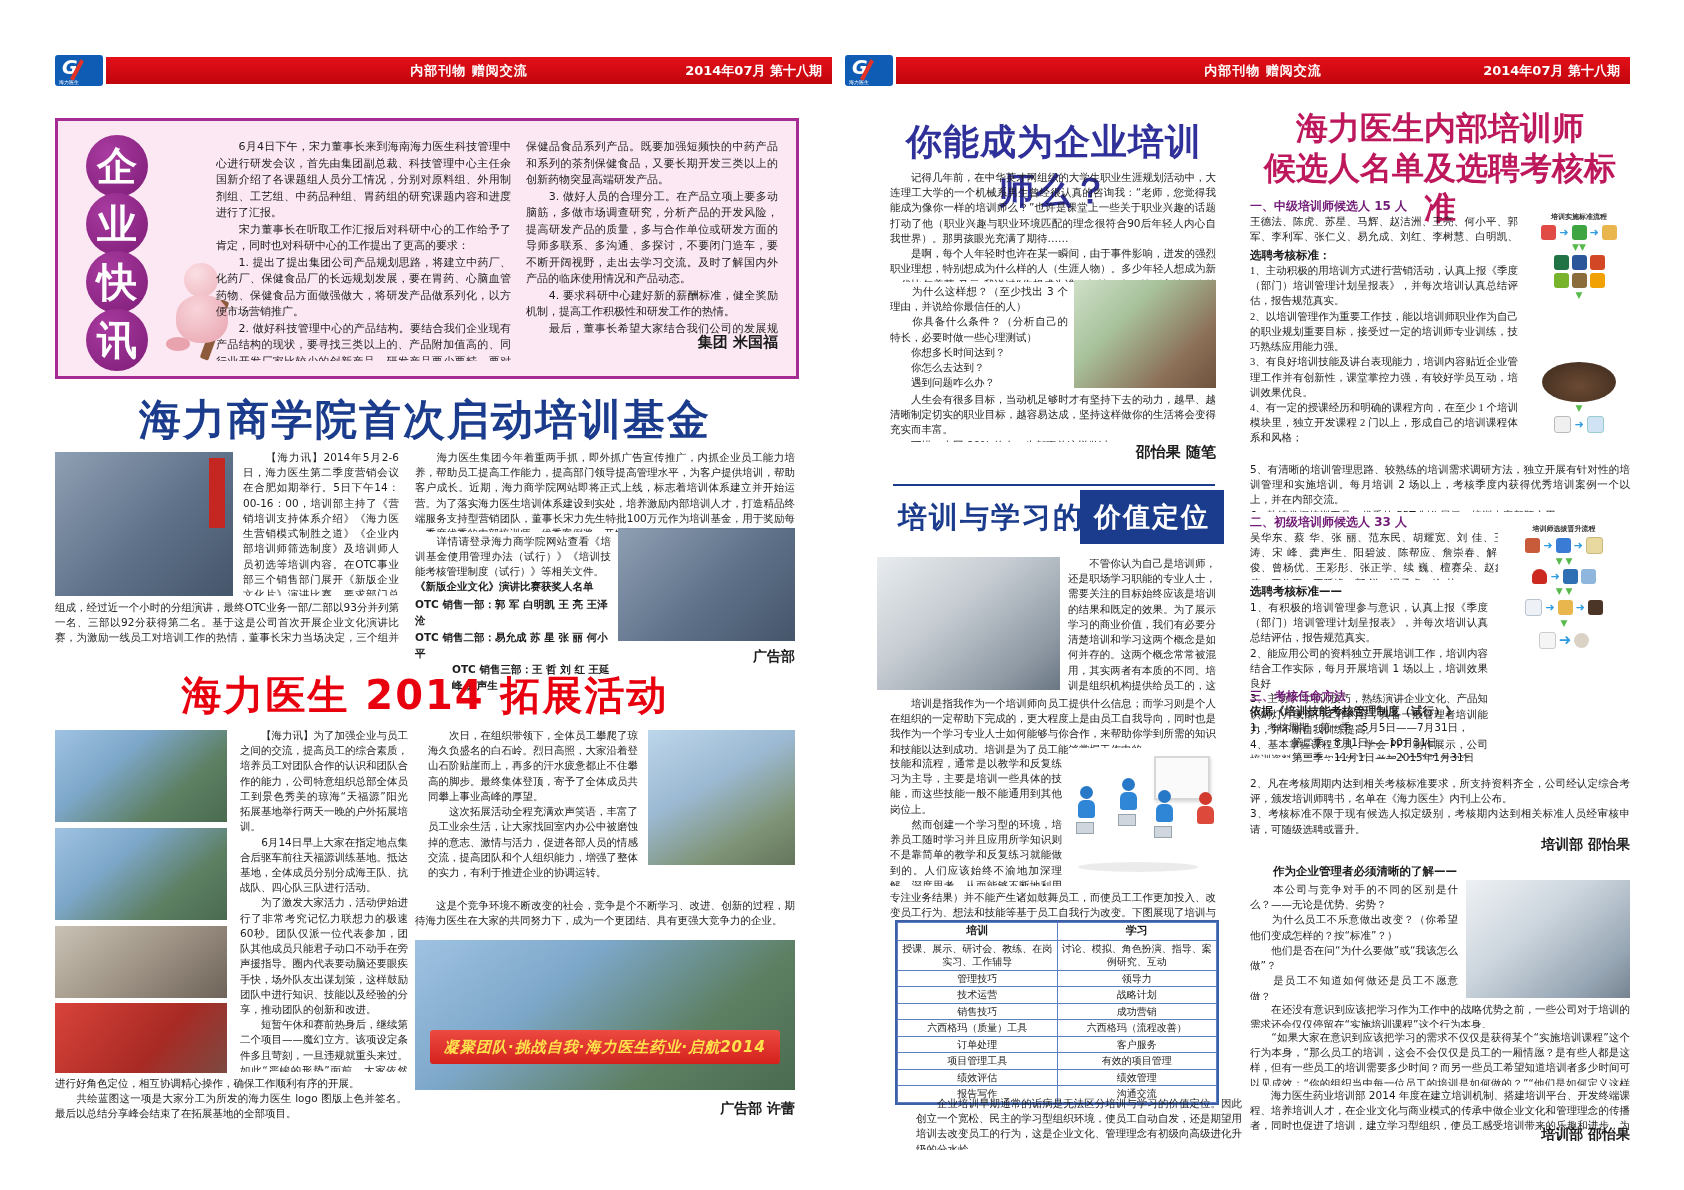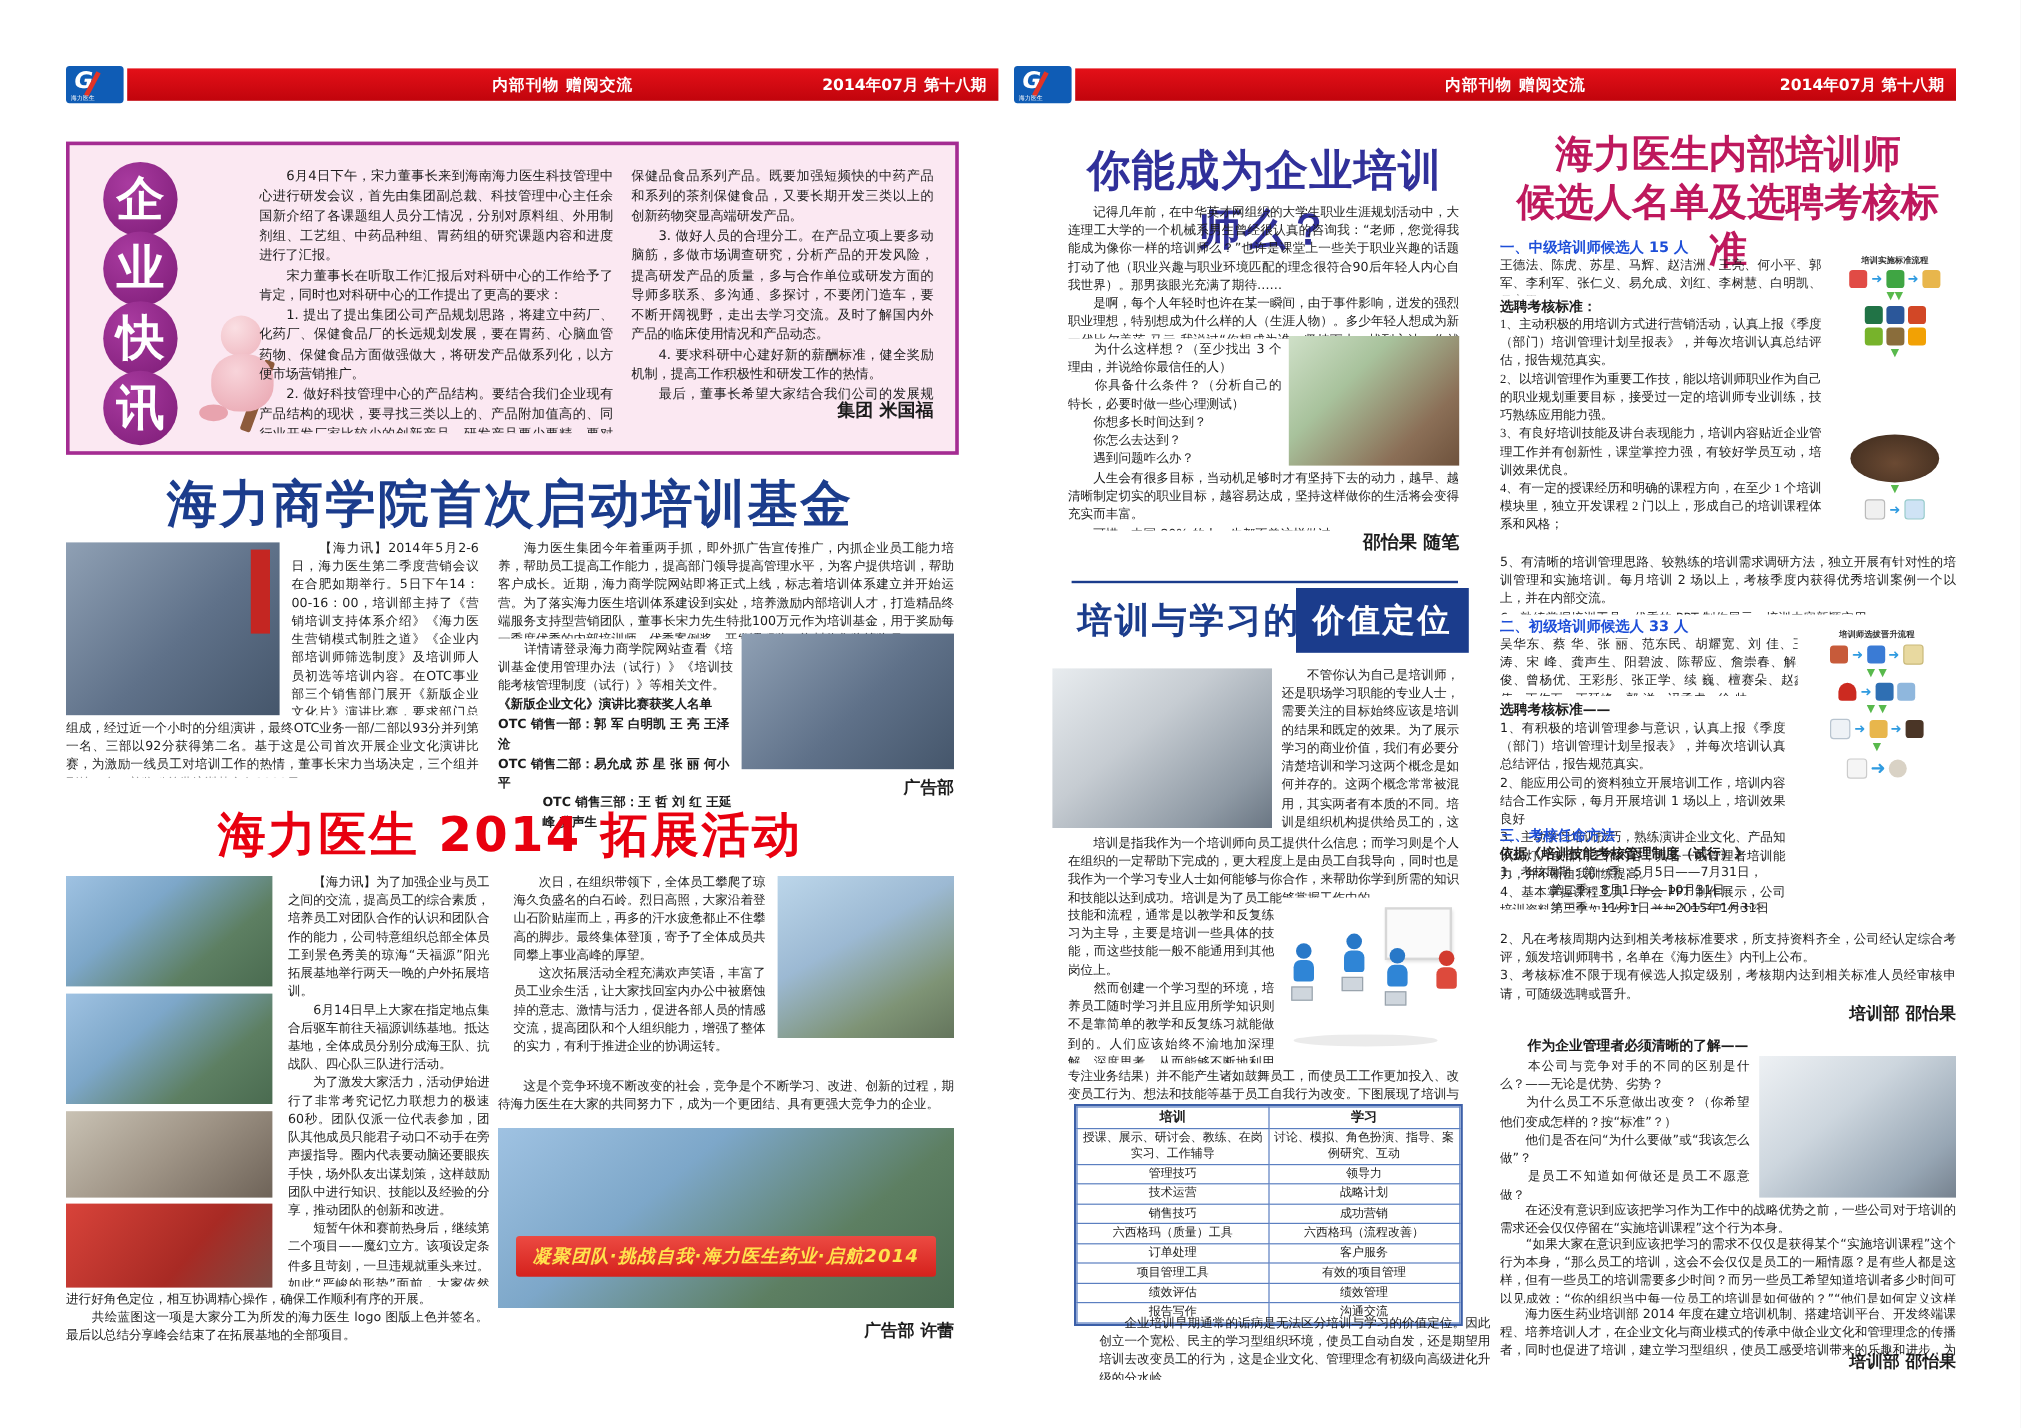--- a/index.html
+++ b/index.html
@@ -17,21 +17,21 @@
   .txt.sm{font-size:10.5px;line-height:1.45;}
   .byline{font-weight:bold;font-size:14px;text-align:right;}
   .h-blue{color:#1b3c8c;font-weight:bold;text-align:center;}
   .h-red{color:#e8000f;font-weight:bold;text-align:center;}
   .pinkbox{background:#fbe8f2;border:3px solid #a42c92;}
   .circle{width:62px;height:62px;border-radius:50%;background:radial-gradient(circle at 35% 30%,#a93ba0,#7c1b76);
           color:#fff;font-size:40px;font-weight:bold;text-align:center;line-height:62px;}
   .photo{background:linear-gradient(135deg,#8fa0b4 0%,#5f7189 55%,#45566b 100%);}
   .photo.outdoor{background:linear-gradient(140deg,#9fc2e2 0%,#7da7c9 35%,#5d7f62 70%,#4a6b50 100%);}
   .photo.warm{background:linear-gradient(140deg,#c9c2b4 0%,#9f9486 50%,#6e6358 100%);}
-  .redsub{color:#1d4ed8;font-weight:bold;font-size:12px;}
+  .redsub{color:#701a75;font-weight:bold;font-size:12px;}
   .boldsub{font-weight:bold;font-size:11.5px;}
   table.vt{border-collapse:collapse;width:100%;background:#fff;}
   table.vt th,table.vt td{border:1px solid #5b7fc0;font-size:10px;text-align:center;padding:1px 3px;line-height:1.35;}
   table.vt th{font-weight:bold;font-size:11px;}
   .vt-wrap{border:2px solid #3c5fa8;}
   .valuebox{background:#1b3c8c;color:#fff;font-weight:bold;font-size:27px;padding:9px 14px;letter-spacing:2px;}
   .rule{background:#1b3c8c;height:2px;}
   .dcap{font-size:7px;text-align:center;font-weight:bold;color:#333;margin-bottom:3px;}
   .drow{display:flex;align-items:center;justify-content:center;gap:3px;margin:3px 0;}
   .dic{width:15px;height:15px;border-radius:3px;display:inline-block;}

